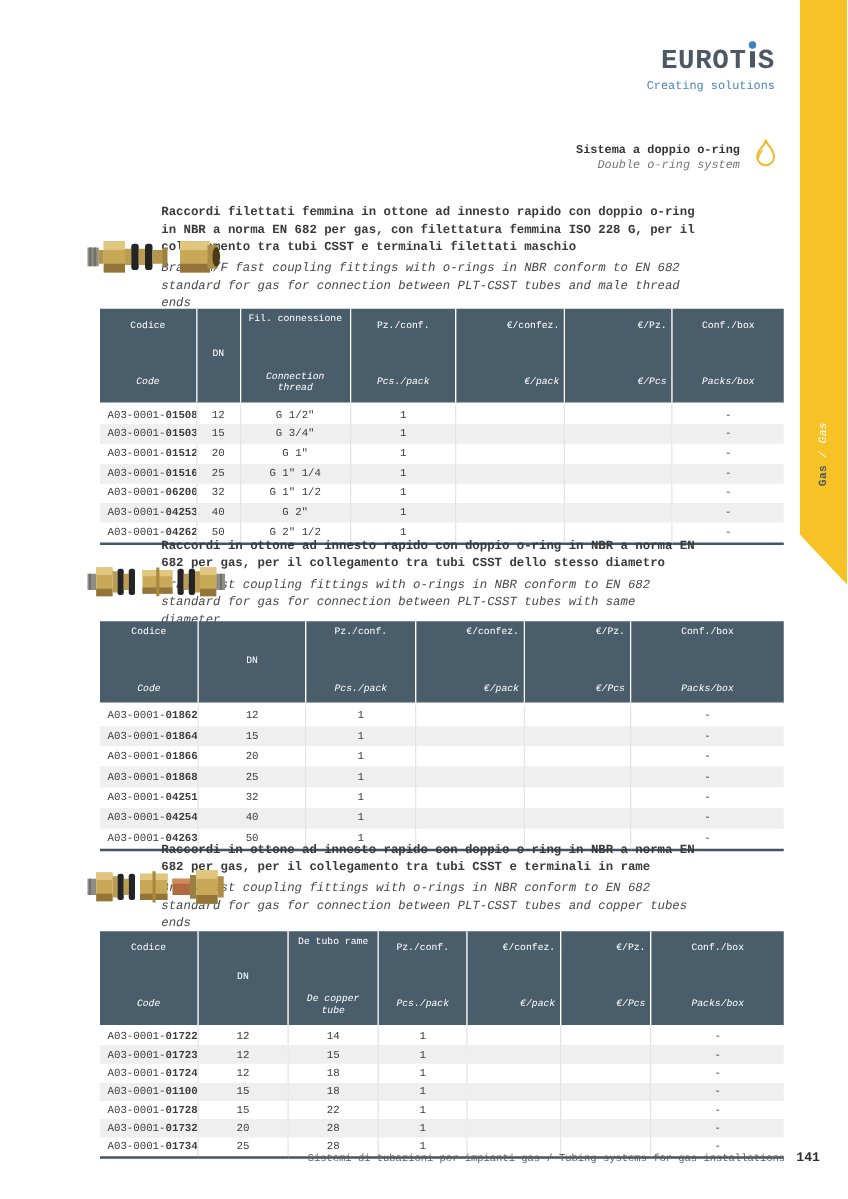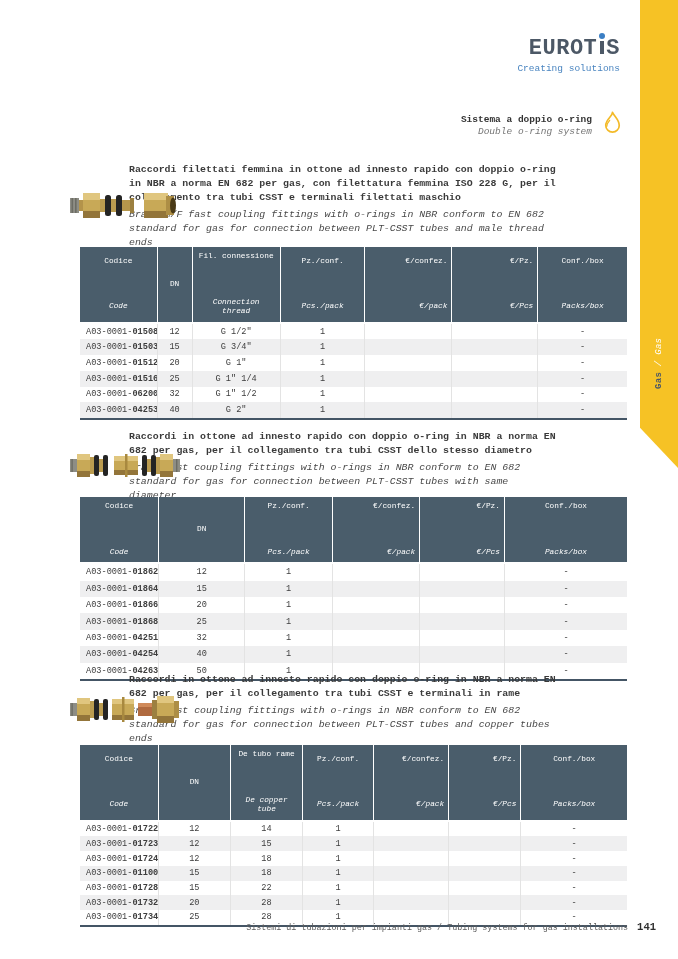--- a/index.html
+++ b/index.html
@@ -174,20 +174,29 @@
                 <td class="al-center">G 1" 1/2</td>
                 <td class="al-center">1</td>
                 <td class="al-center"></td>
                 <td class="al-center"></td>
                 <td class="al-center">-</td>
               </tr>
               <tr>
                 <td class="code al-left">A03-0001-<b>04253</b></td>
                 <td class="al-center">40</td>
                 <td class="al-center">G 2"</td>
+                <td class="al-center">1</td>
+                <td class="al-center"></td>
+                <td class="al-center"></td>
+                <td class="al-center">-</td>
+              </tr>
+              <tr>
+                <td class="code al-left">A03-0001-<b>04262</b></td>
+                <td class="al-center">50</td>
+                <td class="al-center">G 2" 1/2</td>
                 <td class="al-center">1</td>
                 <td class="al-center"></td>
                 <td class="al-center"></td>
                 <td class="al-center">-</td>
               </tr>
             </tbody>
         </table>
       </div>
     </div>
       <div class="section s2">

